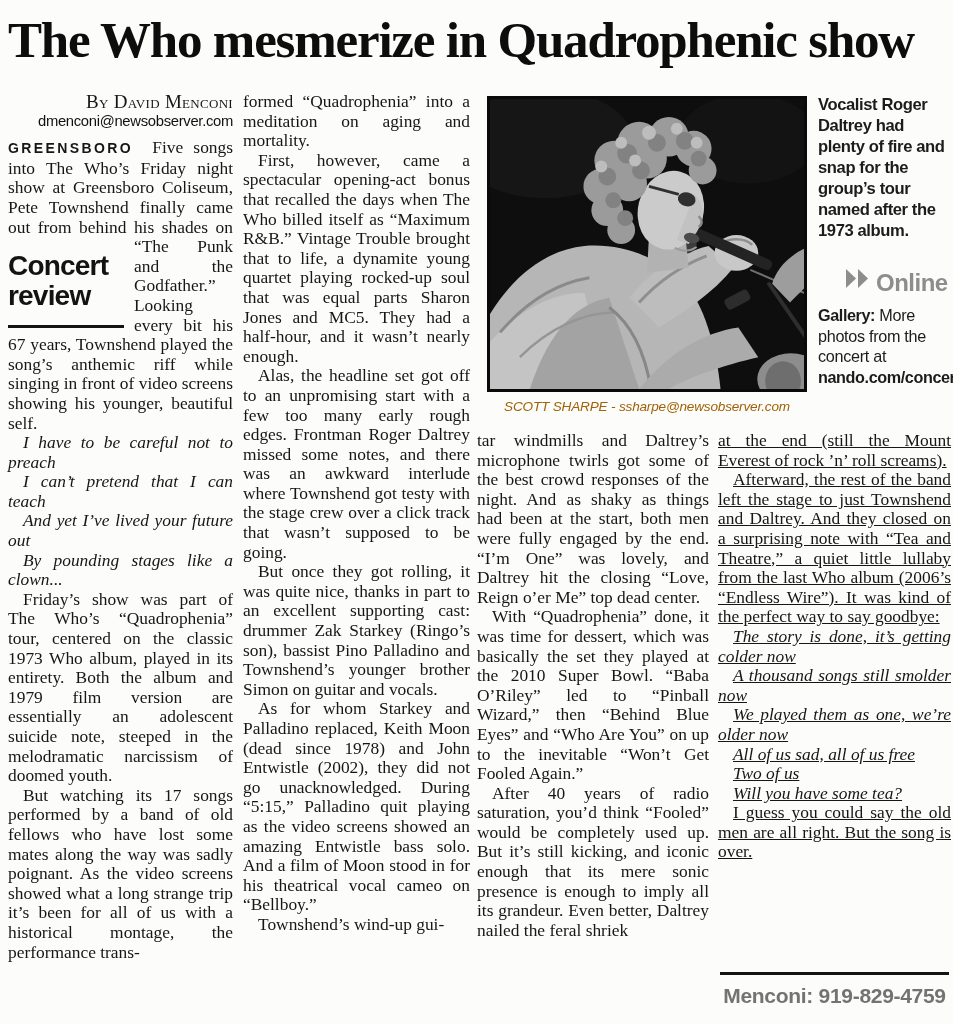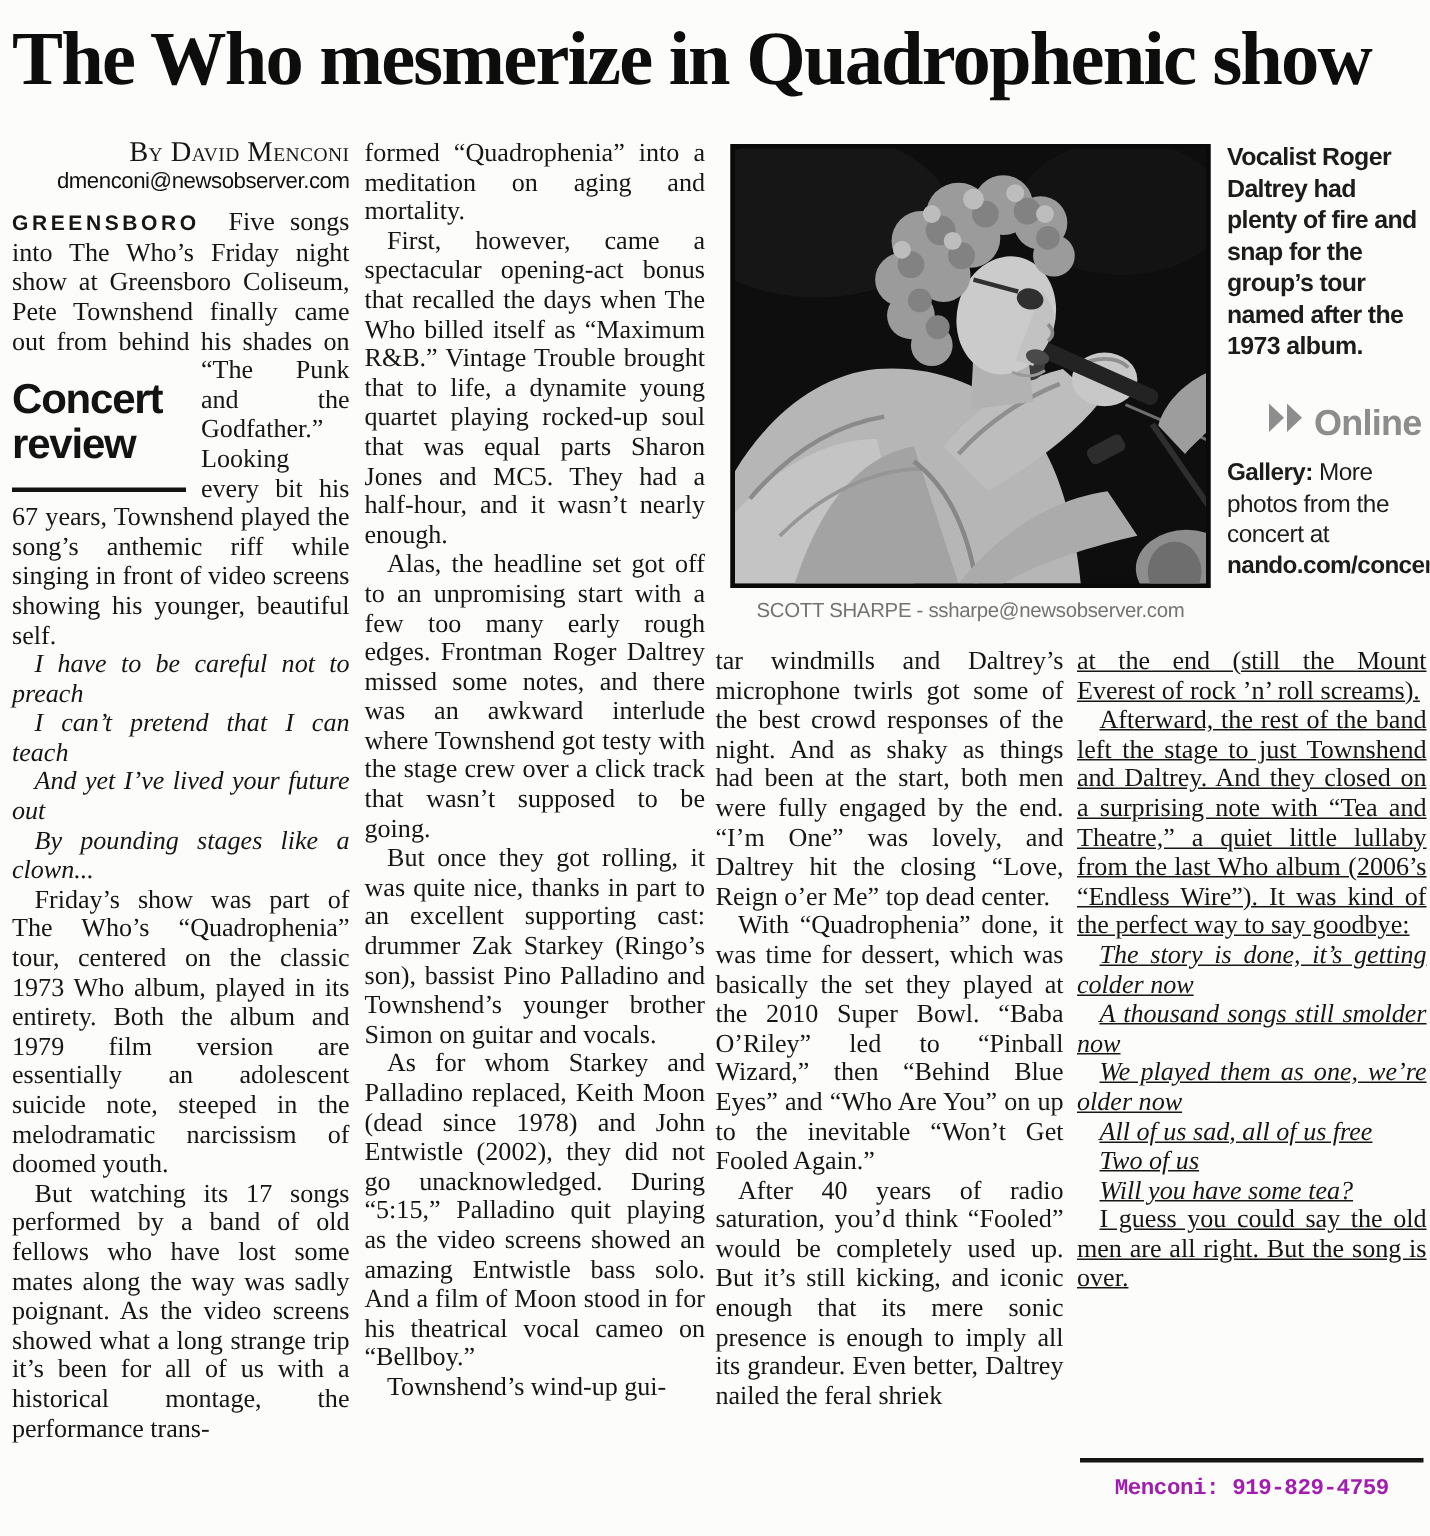--- a/index.html
+++ b/index.html
@@ -52,21 +52,21 @@
   }
   
   #photo-frame{
     left:487px;top:96px;width:314px;height:290px;
     border:3px solid #0a0a0a;background:#101010;
   }
   #photo-frame svg{display:block;}
   #photo-caption{
     left:487px;top:399px;width:320px;text-align:center;
     font-family:"Liberation Sans", sans-serif;
-    font-size:13.6px;letter-spacing:-.2px;color:#737373;
+    font-size:13.6px;letter-spacing:-.2px;color:#a16207;font-style:italic;
   }
   
   #sidebar{left:818px;top:94px;width:134px;}
   .photo-note{
     font-family:"Liberation Sans", sans-serif;
     font-weight:bold;font-size:16.6px;line-height:21px;
     letter-spacing:-.4px;color:#1c1c1c;margin:0 0 28px 0;
   }
   .online-hdr{
     display:flex;align-items:flex-start;gap:6px;
@@ -77,22 +77,22 @@
   .gallery{
     font-family:"Liberation Sans", sans-serif;
     font-size:16.2px;line-height:20.5px;letter-spacing:-.3px;
     color:#1c1c1c;margin:0;
   }
   .gallery b{letter-spacing:-.4px;}
   
   #footer{left:718px;top:972px;width:233px;text-align:center;}
   .footer-rule{height:3px;background:#141414;margin:0 2px 9px 2px;}
   .footer-text{
-    font-family:Liberation Mono, monospace;
-    font-weight:bold;font-size:15px;letter-spacing:-.3px;color:#a21caf;
+    font-family:Liberation Sans, sans-serif;
+    font-weight:bold;font-size:21px;letter-spacing:-.3px;color:#737373;
   }
 </style>
 </head>
 <body>
 
 <div class="abs" id="headline">The Who mesmerize in Quadrophenic show</div>
 
 <div class="abs col" id="col1">
   <div class="byline">
     <div class="byline-author">By David Menconi</div>

